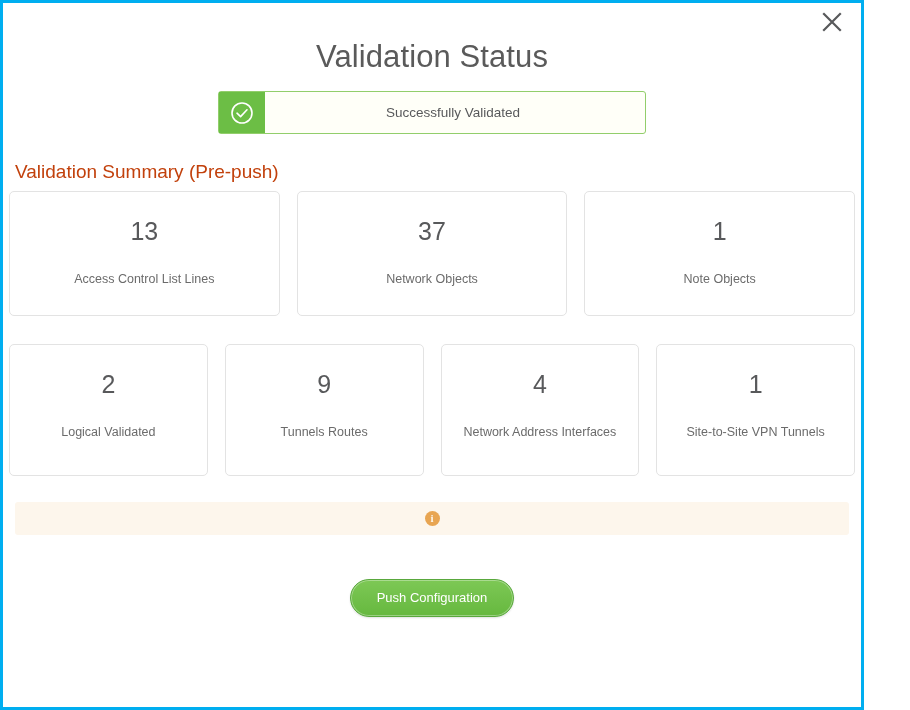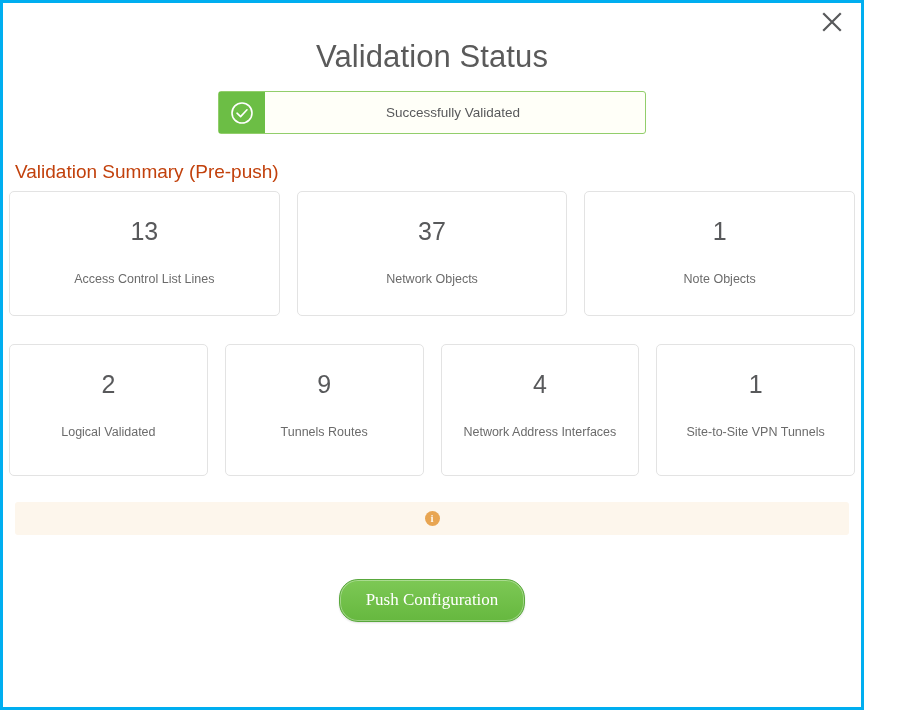--- a/index.html
+++ b/index.html
@@ -168,22 +168,22 @@
   .footer {
     display: flex;
     justify-content: center;
     margin-top: 44px;
   }
   .push-btn {
     appearance: none;
     border: 1px solid #59a83c;
     background: linear-gradient(#7dc855, #66b83f);
     color: #ffffff;
-    font-family: Liberation Serif, serif;
-    font-size: 17px;
+    font-family: Liberation Sans, sans-serif;
+    font-size: 13px;
     border-radius: 19px;
     padding: 10px 26px 11px 26px;
     min-width: 160px;
     cursor: pointer;
     box-shadow: inset 0 0 0 1px rgba(255,255,255,0.35), 0 1px 2px rgba(0,0,0,0.12);
   }
 </style>
 </head>
 <body>
 

